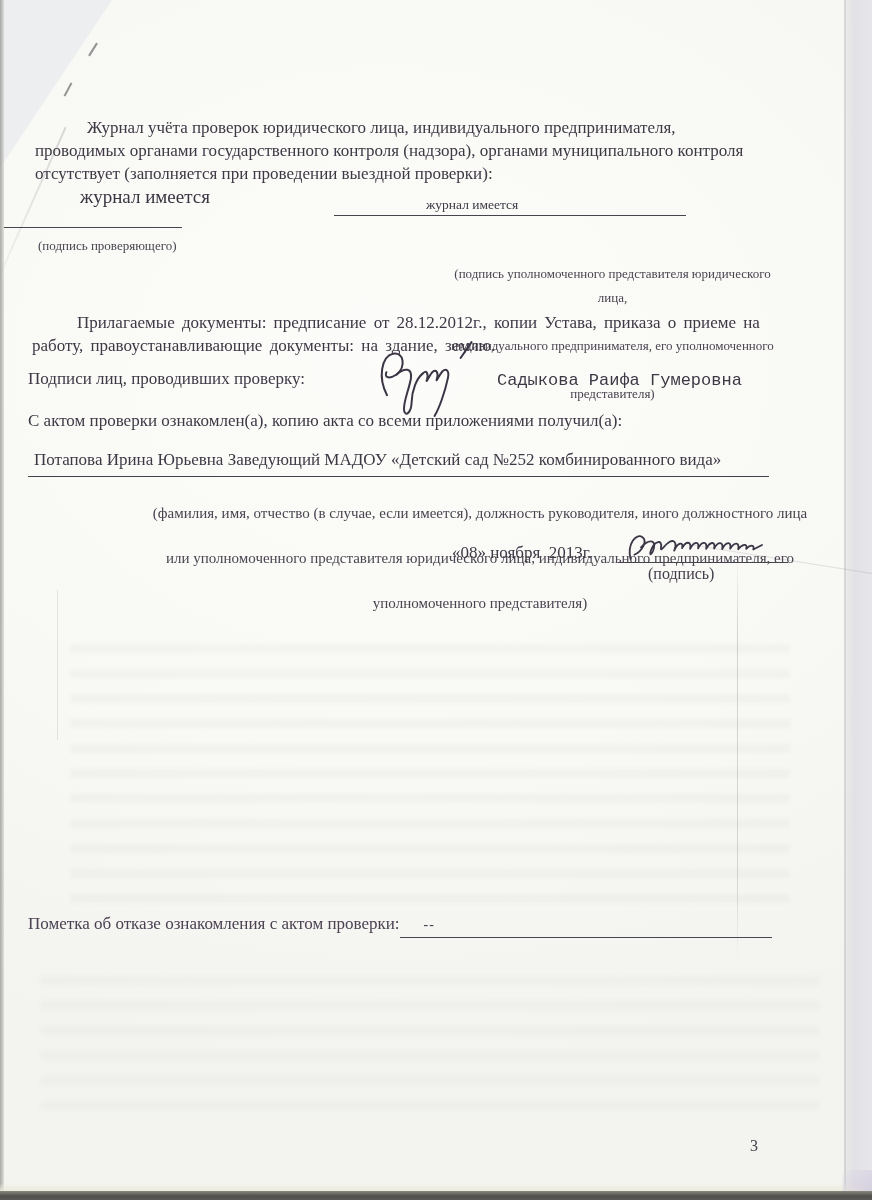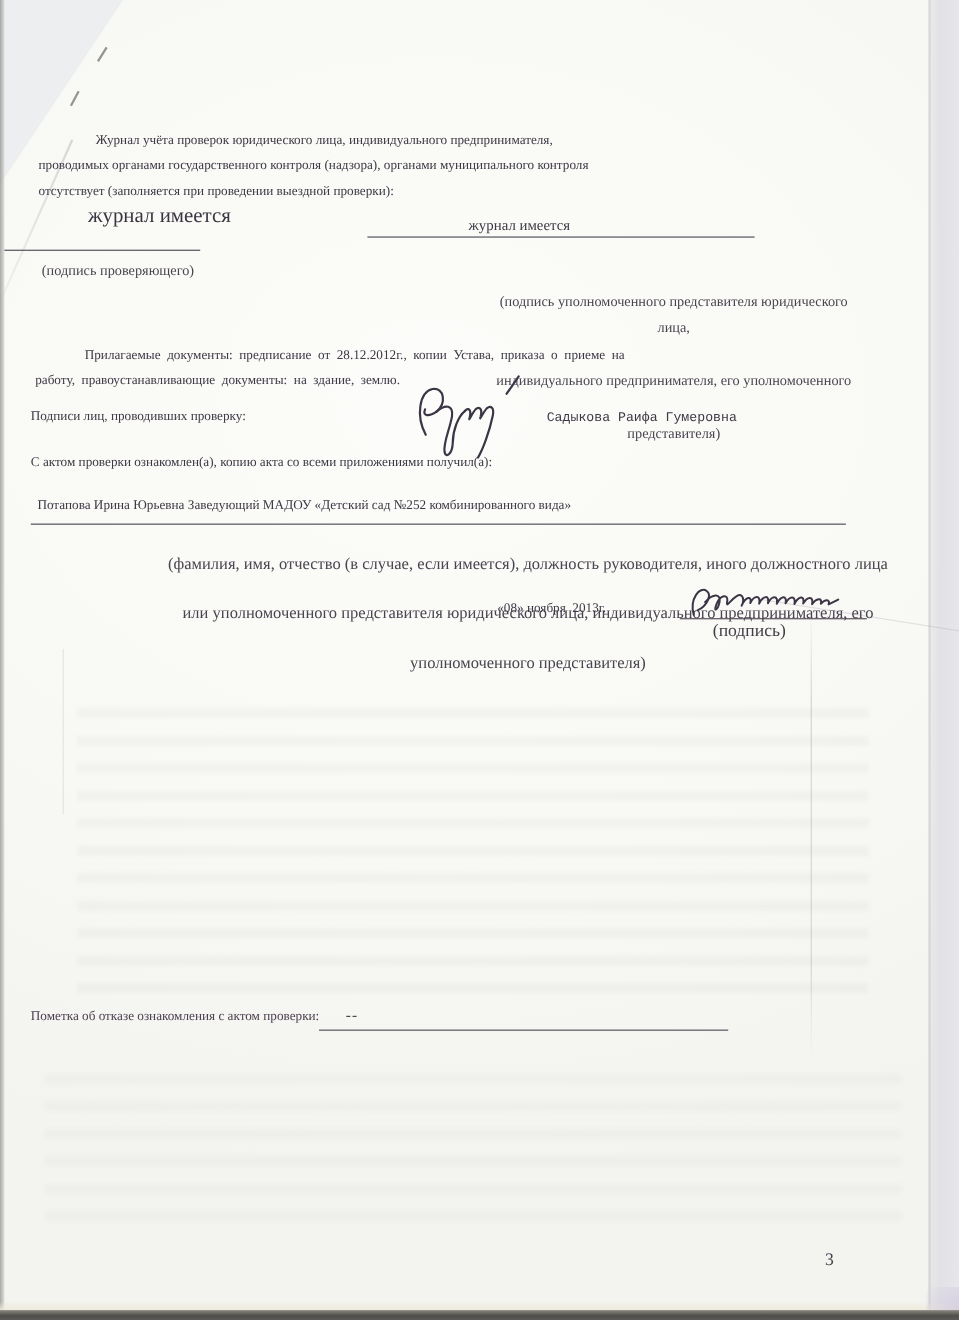--- a/index.html
+++ b/index.html
@@ -8,21 +8,21 @@
     background:#b9b9b7;
     font-family:"Liberation Serif","DejaVu Serif",serif;
   }
   .page{
     position:absolute;left:0;top:0;width:872px;height:1200px;
     background:
       radial-gradient(ellipse 900px 700px at 45% 30%, #fcfcfa 0%, #f8f8f4 60%, #f3f3ef 100%);
     color:#3e3845;
   }
   .t{position:absolute;white-space:pre-line;}
-  .body-text{font-size:12px;line-height:23px;color:#3e3845;}
+  .body-text{font-size:17px;line-height:23px;color:#3e3845;}
   .caption{font-size:13px;line-height:24px;color:#4a4450;}
   
   .edge-left{position:absolute;left:0;top:0;width:4px;height:1200px;
     background:linear-gradient(to right,#8f8f8d,#d8d8d4);opacity:.75;}
   .fold-corner{position:absolute;left:0;top:0;width:118px;height:172px;
     clip-path:polygon(0 0,112px 0,0 168px);
     background:linear-gradient(118deg,#eceef0 55%,#dcdfe2 92%,#c9ccd0 100%);}
   .crease-tl{position:absolute;left:22px;top:118px;width:2px;height:210px;
     background:linear-gradient(rgba(150,150,158,.35),rgba(150,150,158,0));transform:rotate(24deg);}
   .staple-mark{position:absolute;width:2px;height:15px;background:#5d5a60;opacity:.65;}

